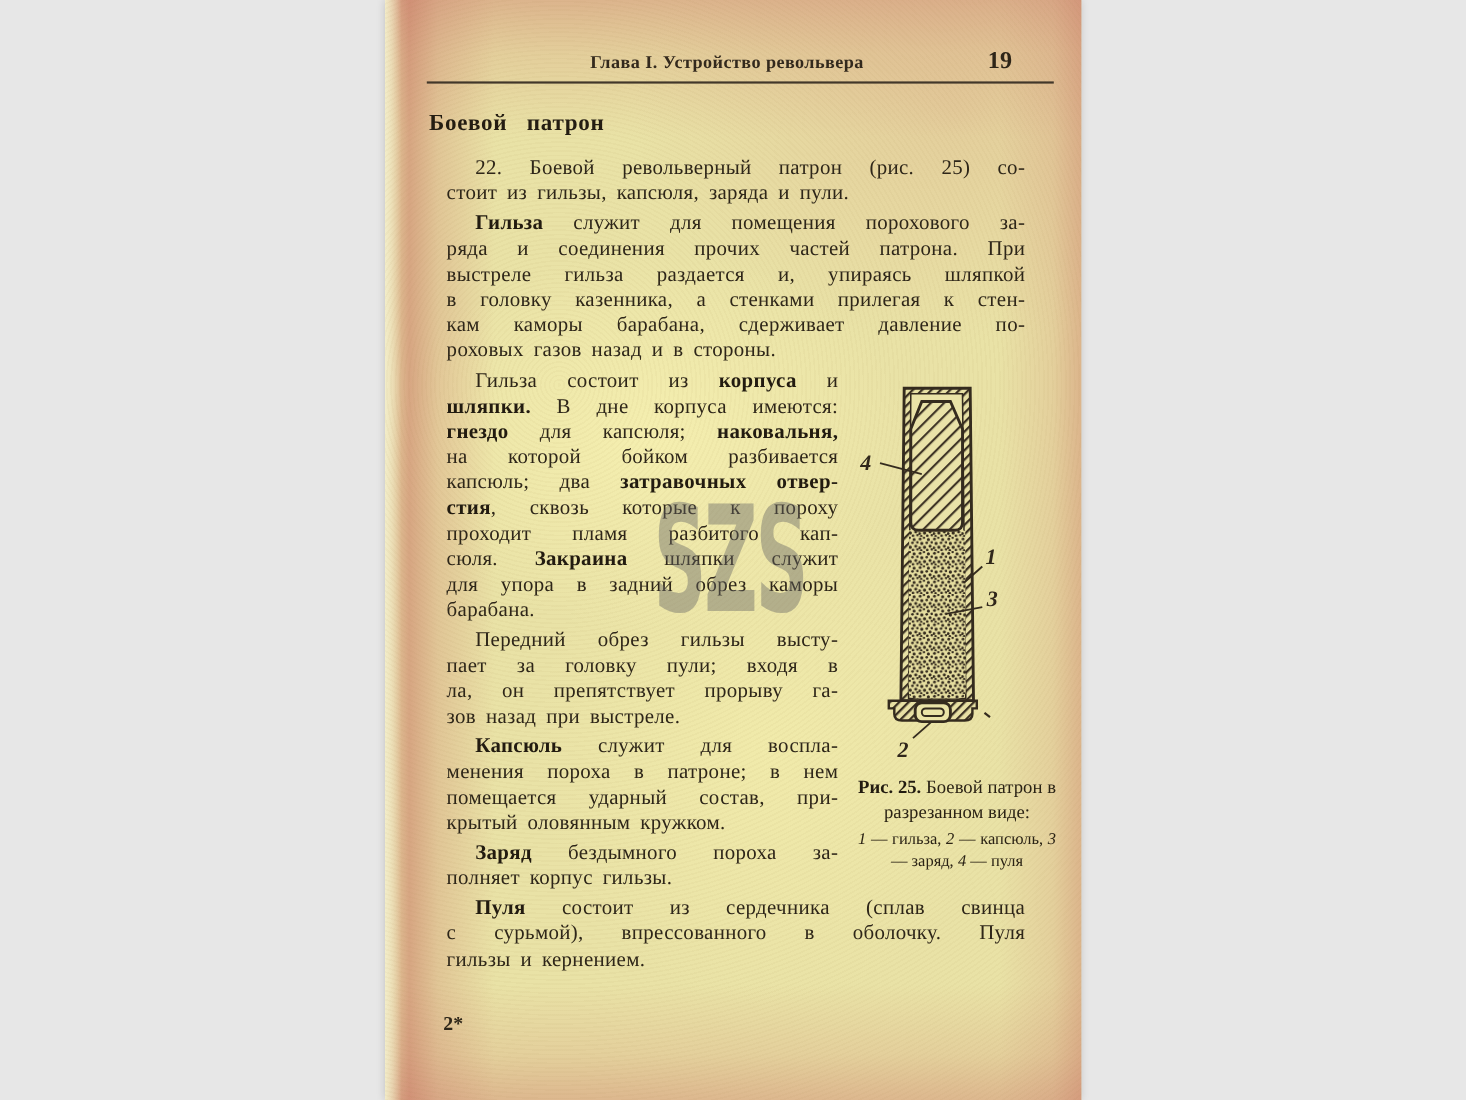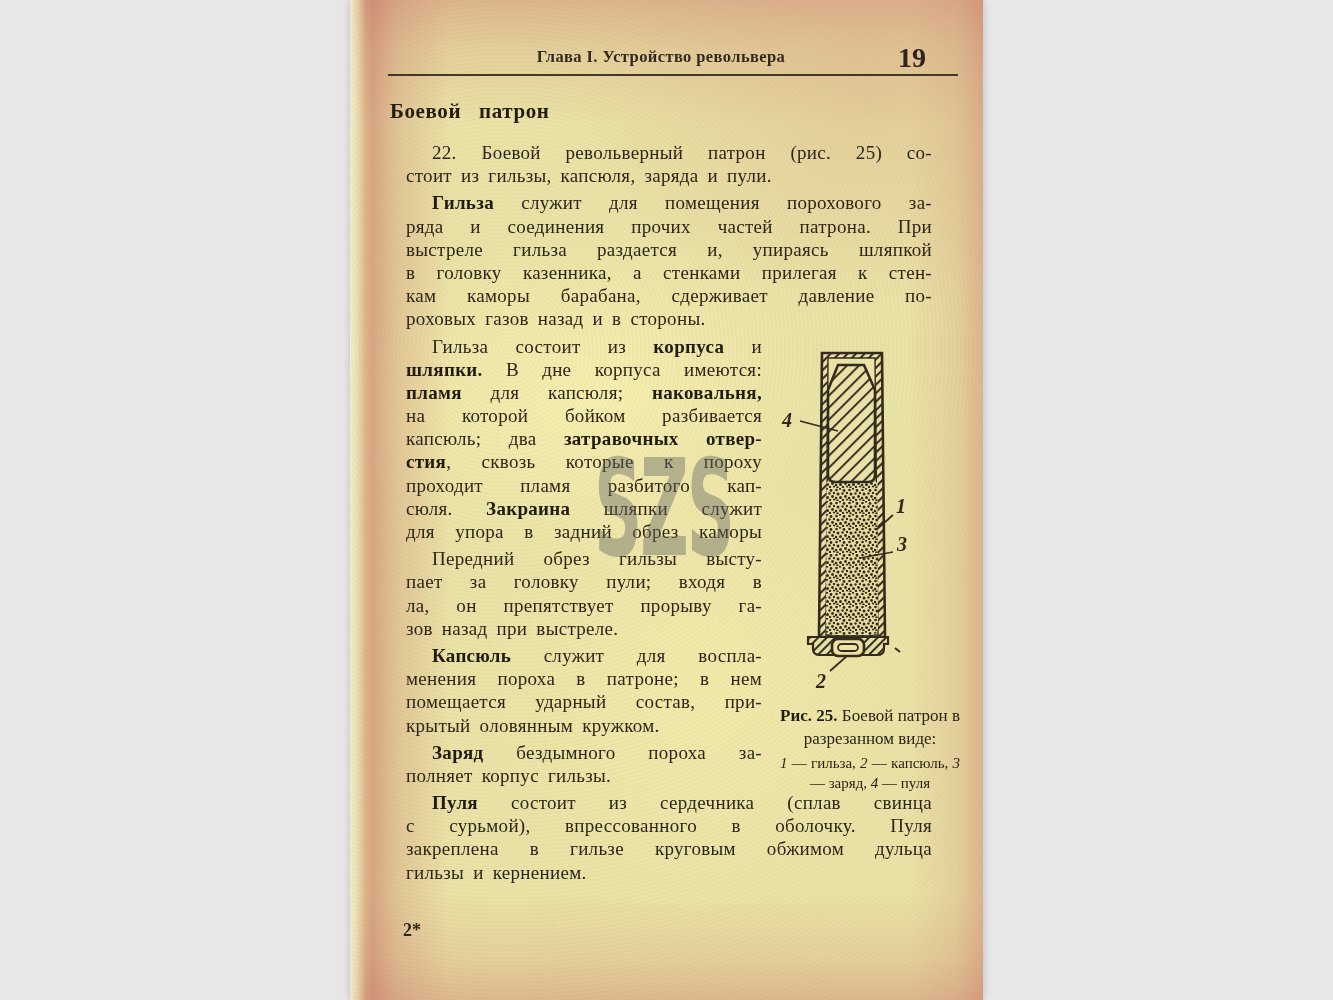--- a/index.html
+++ b/index.html
@@ -21,21 +21,21 @@
       radial-gradient(ellipse 330px 240px at 38% 40%, rgba(247,241,177,0.85), rgba(247,241,177,0) 72%),
       radial-gradient(ellipse 300px 330px at 55% 68%, rgba(245,239,173,0.65), rgba(245,239,173,0) 72%),
       #e9e2a6;
     box-shadow:0 0 8px rgba(0,0,0,0.18);
   }
   .chapter-header{
     position:absolute;left:40px;top:47px;width:542px;text-align:center;
     font-weight:bold;font-size:16.5px;letter-spacing:0.4px;color:#33291d;
   }
   .page-number{
-    position:absolute;left:548px;top:42px;font-size:28px;font-weight:bold;color:#2e2518;
+    position:absolute;left:548px;top:42px;font-size:22px;font-weight:bold;color:#2e2518;
   }
   .header-rule{
     position:absolute;left:38px;top:74px;width:570px;height:2.4px;background:#42372a;
   }
   .section-title{
     position:absolute;left:40px;top:99px;width:542px;
     font-size:21px;font-weight:bold;word-spacing:12px;letter-spacing:0.6px;color:#241d12;
   }
   .content{
     position:absolute;left:40px;top:141px;width:542px;color:#2e2619;
@@ -87,27 +87,28 @@
           <div class="line j"><span>выстреле гильза раздается и, упираясь шляпкой</span></div>
           <div class="line j"><span>в головку казенника, а стенками прилегая к стен-</span></div>
           <div class="line j"><span>кам каморы барабана, сдерживает давление по-</span></div>
           <div class="line"><span>роховых газов назад и в стороны.</span></div>
         </div>
       </div>
     <div class="narrow">
         <div class="para">
           <div class="line j first"><span>Гильза состоит из </span><span class="b">корпуса</span><span> и</span></div>
           <div class="line j"><span class="b">шляпки.</span><span> В дне корпуса имеются:</span></div>
-          <div class="line j"><span class="b">пламя</span><span> для капсюля; </span><span class="b">наковальня,</span></div>
+          <div class="line j"><span class="b">гнездо</span><span> для капсюля; </span><span class="b">наковальня,</span></div>
           <div class="line j"><span>на которой бойком разбивается</span></div>
           <div class="line j"><span>капсюль; два </span><span class="b">затравочных отвер-</span></div>
           <div class="line j"><span class="b">стия</span><span>, сквозь которые к пороху</span></div>
           <div class="line j"><span>проходит пламя разбитого кап-</span></div>
           <div class="line j"><span>сюля. </span><span class="b">Закраина</span><span> шляпки служит</span></div>
           <div class="line j"><span>для упора в задний обрез каморы</span></div>
+          <div class="line"><span>барабана.</span></div>
         </div>
         <div class="para">
           <div class="line j first"><span>Передний обрез гильзы высту-</span></div>
           <div class="line j"><span>пает за головку пули; входя в</span></div>
           <div class="line j"><span>ла, он препятствует прорыву га-</span></div>
           <div class="line"><span>зов назад при выстреле.</span></div>
         </div>
         <div class="para">
           <div class="line j first"><span class="b">Капсюль</span><span> служит для воспла-</span></div>
           <div class="line j"><span>менения пороха в патроне; в нем</span></div>
@@ -116,21 +117,20 @@
         </div>
         <div class="para">
           <div class="line j first"><span class="b">Заряд</span><span> бездымного пороха за-</span></div>
           <div class="line"><span>полняет корпус гильзы.</span></div>
         </div>
       </div>
     <div>
         <div class="para">
           <div class="line j first"><span class="b">Пуля</span><span> состоит из сердечника (сплав свинца</span></div>
           <div class="line j"><span>с сурьмой), впрессованного в оболочку. Пуля</span></div>
-          <div class="line j"><span>закреплена в гильзе круговым обжимом дульца</span></div>
           <div class="line"><span>гильзы и кернением.</span></div>
         </div>
       </div>
   </div>
 
   <svg class="figure" width="165" height="355" viewBox="0 0 165 355">
     <defs>
       <pattern id="phw" width="6" height="6" patternUnits="userSpaceOnUse" patternTransform="rotate(45)">
         <rect width="6" height="6" fill="#e7e0a4"></rect>
         <line x1="1" y1="0" x2="1" y2="6" stroke="#3a3022" stroke-width="2.1"></line>

